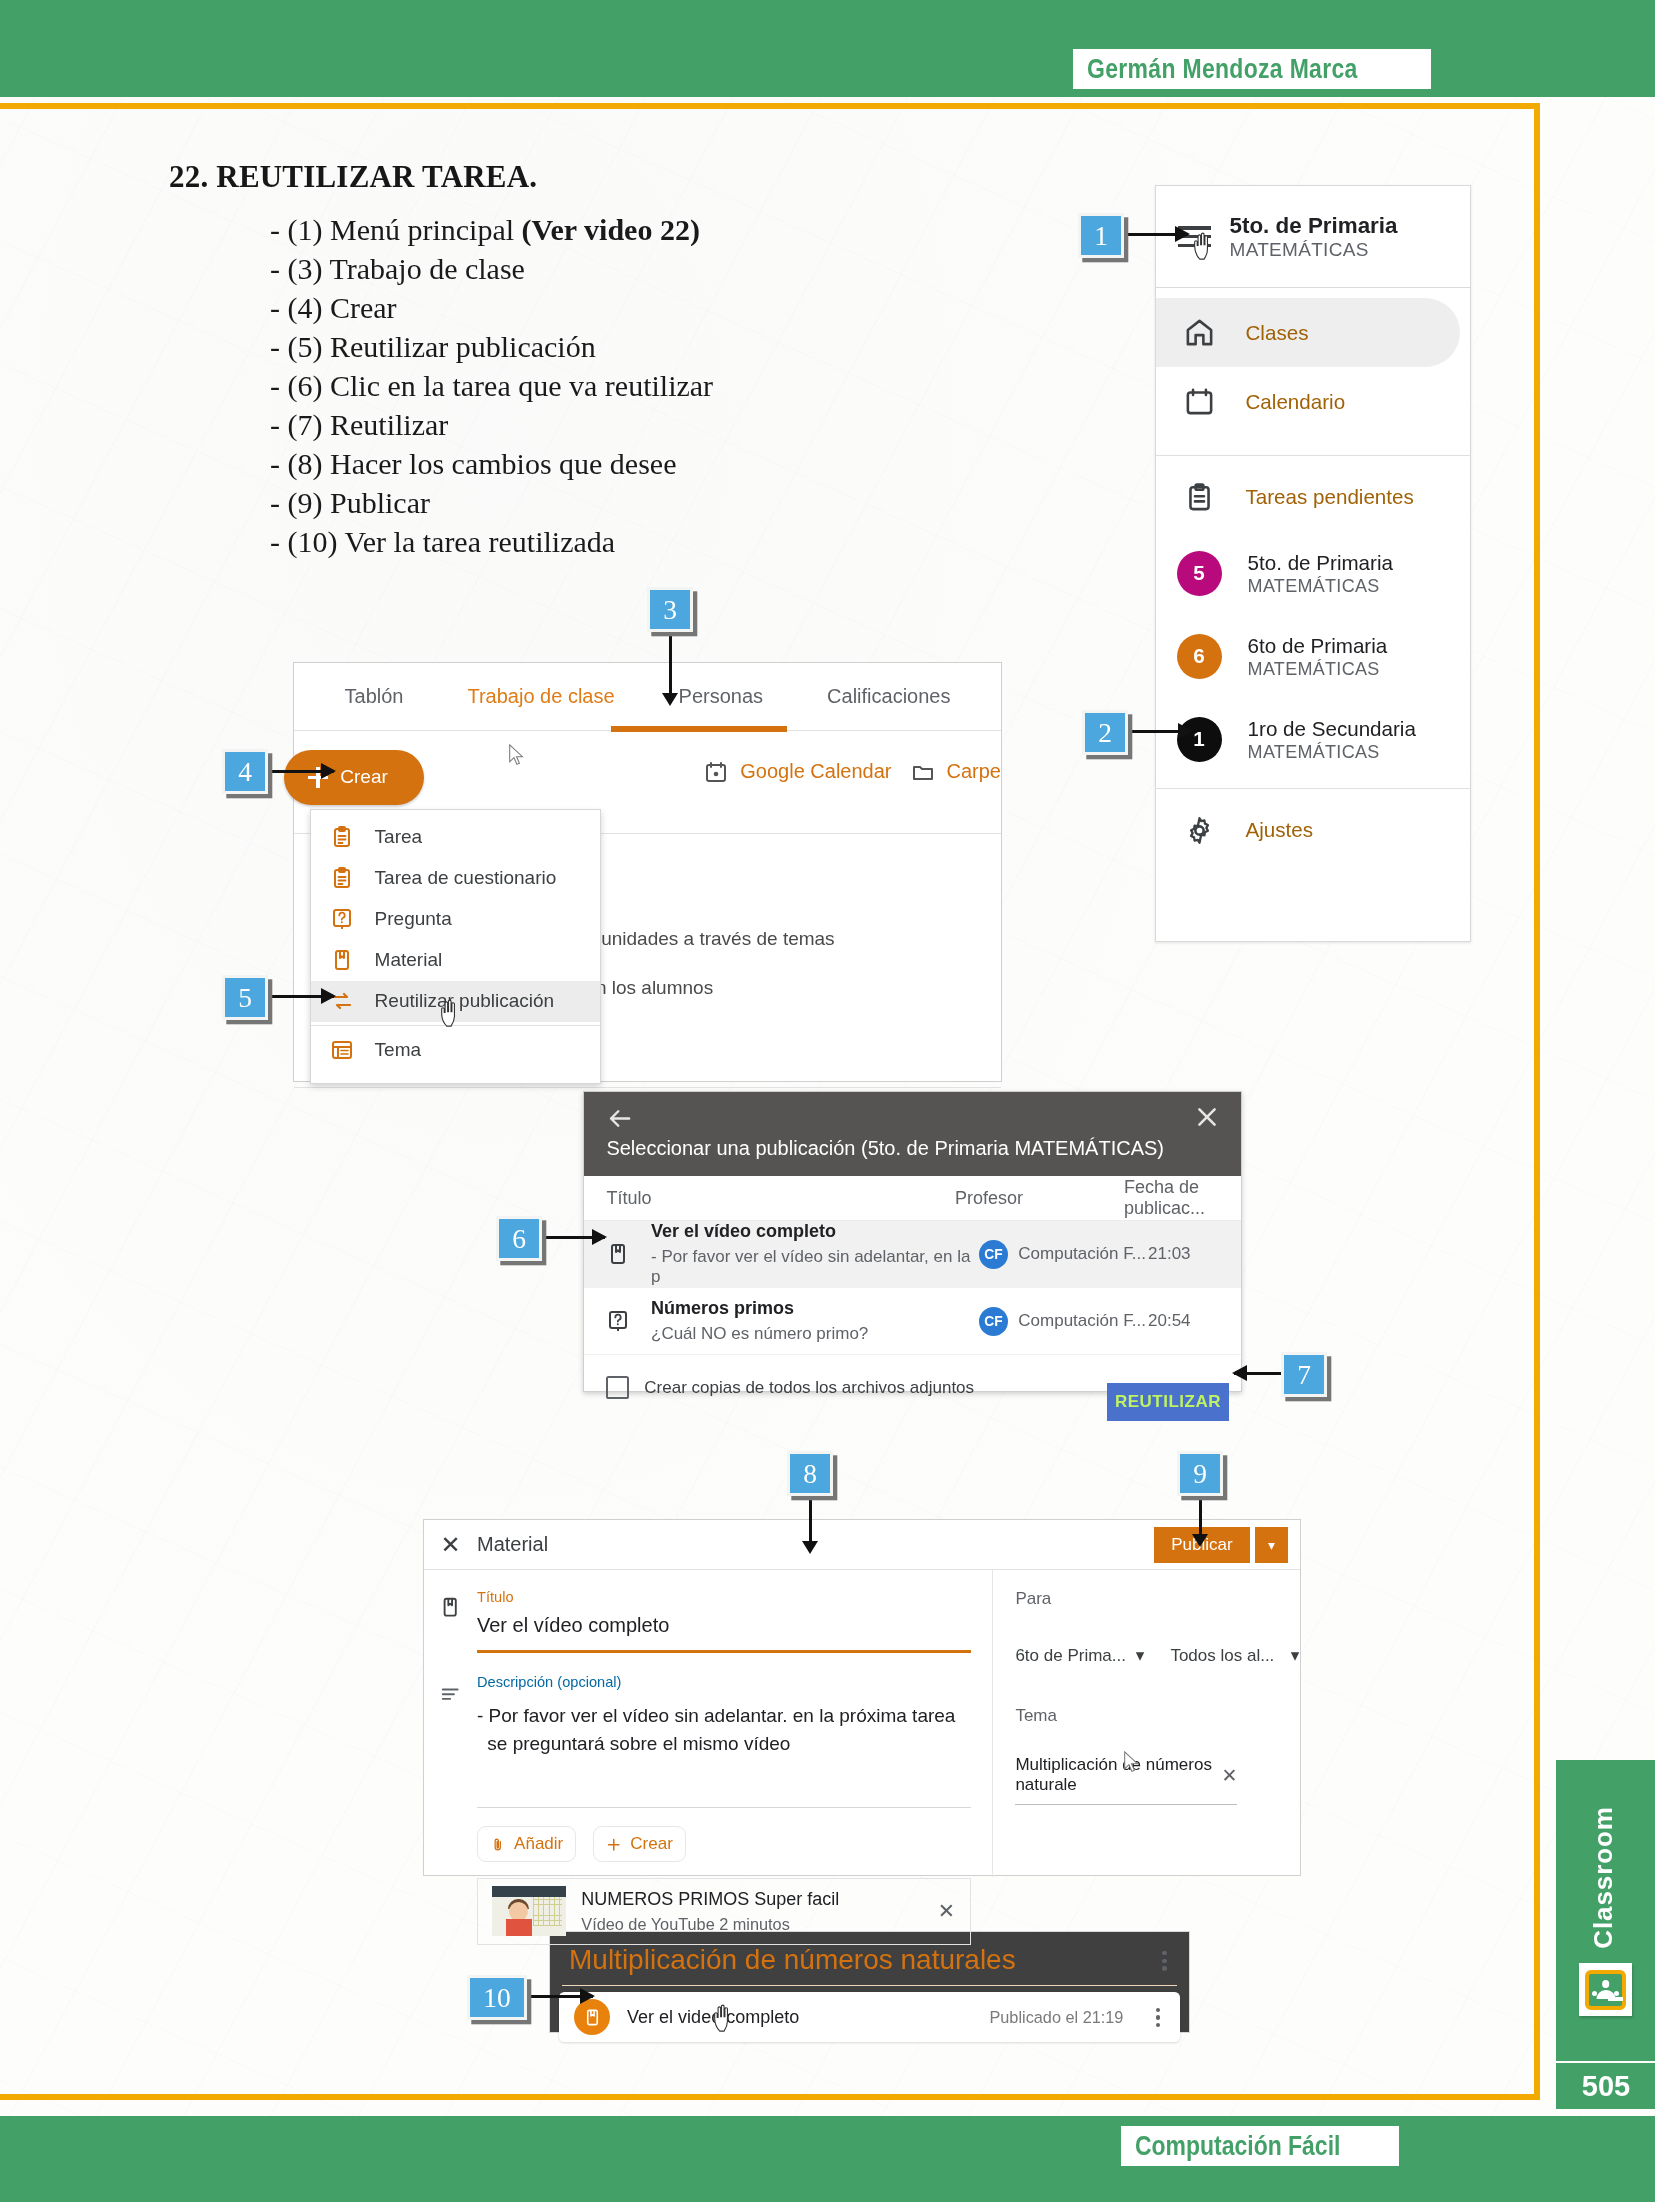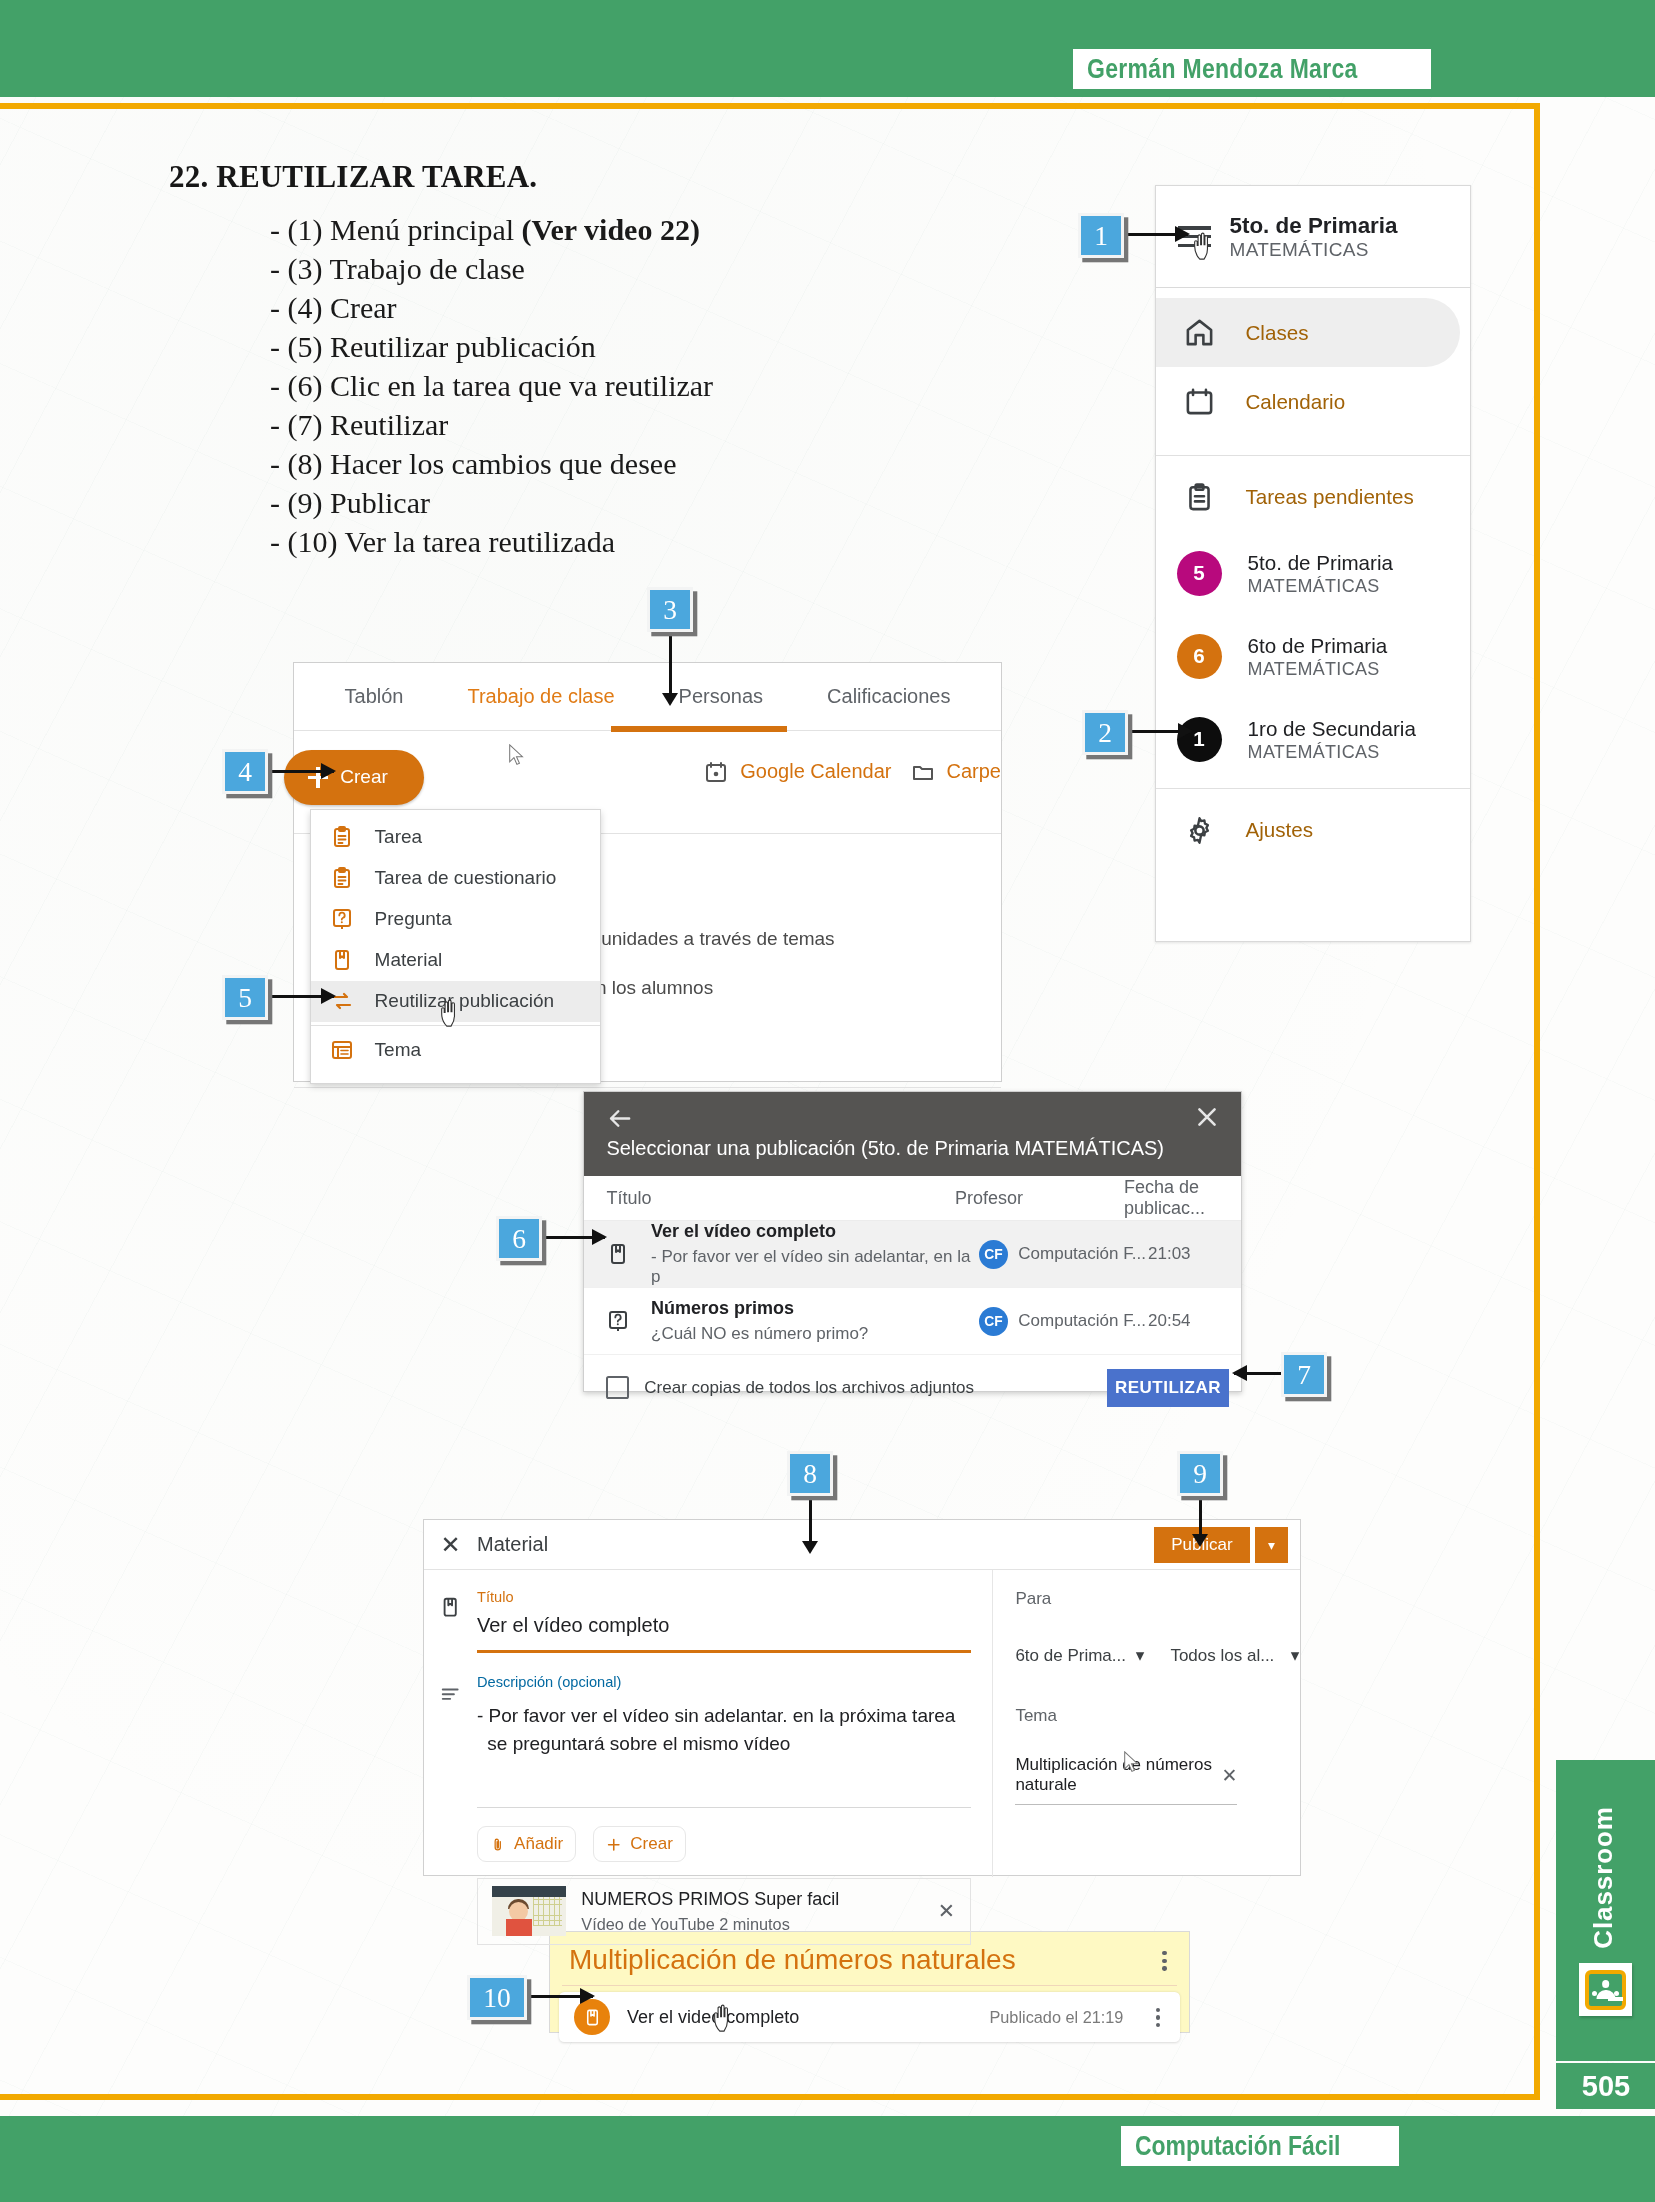--- a/index.html
+++ b/index.html
@@ -236,22 +236,22 @@
   .dlg-rowsub{ font-size:17px; color:#5f6368; margin-top:5.2px; }
   .dlg-prof{ width:169px; display:flex; align-items:center; gap:10.3px; flex:none; }
   .prof-av{ width:29px;height:29px;border-radius:50%;background:#2b7bd4;color:#fff;
             font-size:13.8px;font-weight:bold;display:flex;align-items:center;justify-content:center; flex:none;}
   .dlg-profname{ font-size:17px; color:#5f6368; }
   .dlg-time{ width:93px; font-size:17px; color:#5f6368; flex:none; }
   .dlg-foot{ height:65px; display:flex; align-items:center; padding-left:22.4px; gap:15.5px; position:relative; }
   .chk{ width:22.4px;height:22.4px;border:2.6px solid #5f6368; border-radius:2.6px; flex:none; }
   .dlg-footlabel{ font-size:17px; color:#3c4043; }
   .reuse-btn{
-    position:absolute; right:12px; top:14px; width:122px; height:38px;
-    background:#4a72cc; color:#ffffff; font-size:17px; font-weight:bold;
+    position:absolute; right:12px; top:28px; width:122px; height:38px;
+    background:#4a72cc; color:#bef264; font-size:17px; font-weight:bold;
     display:flex; align-items:center; justify-content:center; letter-spacing:0.5px;
   }
 
   
   .editor{
     position:absolute; left:423px; top:1519px; width:878px; height:357px;
     background:#ffffff; border:0.9px solid #d0d0d0; z-index:18;
   }
   .ed-top{ height:50px; display:flex; align-items:center; border-bottom:0.9px solid #e3e3e3; position:relative; }
   .ed-x{ width:53px; text-align:center; font-size:24px; color:#3c4043; }
@@ -296,21 +296,21 @@
   .ed-sel{ width:129px; display:flex; align-items:center; justify-content:space-between;
            font-size:17px; color:#3c4043; }
   .ed-tema{ margin-top:40px; }
   .ed-temabox{ display:flex; align-items:center; justify-content:space-between;
                margin-top:29px; padding-bottom:8.6px; border-bottom:0.9px solid #bdbdbd; width:222px; }
   .ed-temaval{ font-size:17px; color:#202124; }
 
   
   .result{
     position:absolute; left:549px; top:1931px; width:641px; height:102px;
-    background:#fef9c3; border:0.9px solid #d9d9d9; z-index:16;
+    background:#404040; border:0.9px solid #d9d9d9; z-index:16;
   }
   .res-title{ font-size:28px; color:#d4720f; padding:12px 0 0 19px; }
   .res-kebab{ position:absolute; right:22.4px; top:19px; color:#5f6368; font-size:19px; letter-spacing:0; }
   .res-rule{ height:0.9px; background:#f0d7ba; margin:8.6px 12px 0 12px; }
   .res-row{
     margin:6.9px 8.6px 0 8.6px; height:50px; background:#fff;
     border-radius:5.2px; box-shadow:0 0.9px 2.6px rgba(0,0,0,.14);
     display:flex; align-items:center; gap:17px; padding-left:15.5px; position:relative;
   }
   .res-circ{ width:36px;height:36px;border-radius:50%;background:#e8820c;

